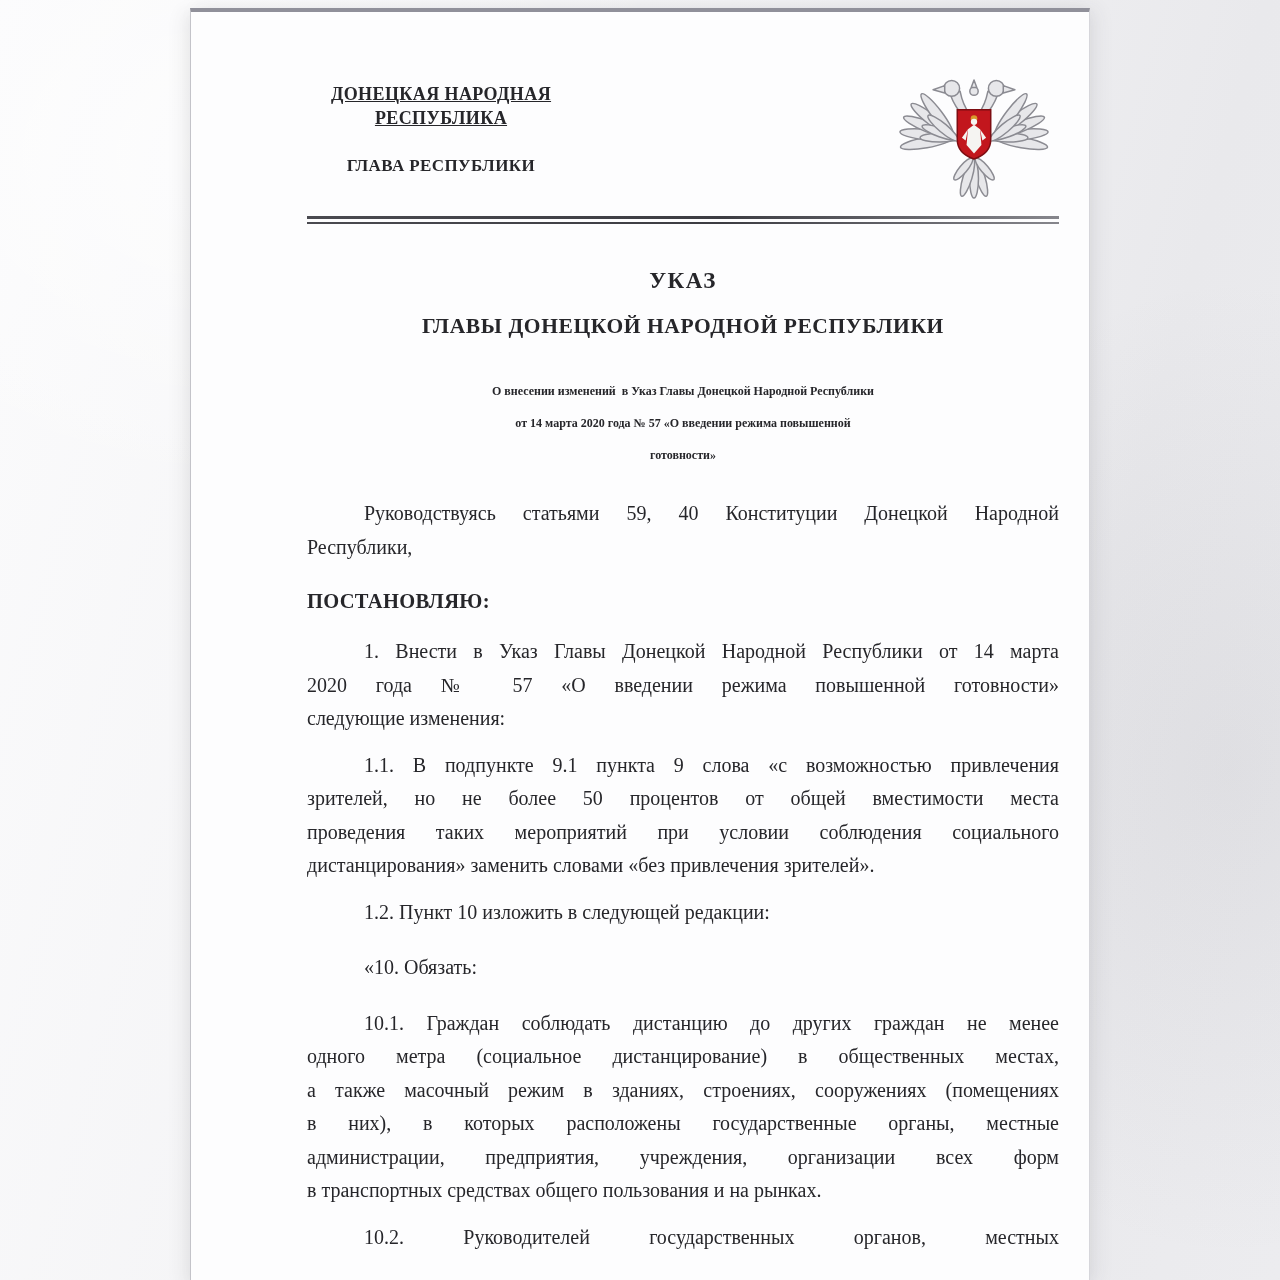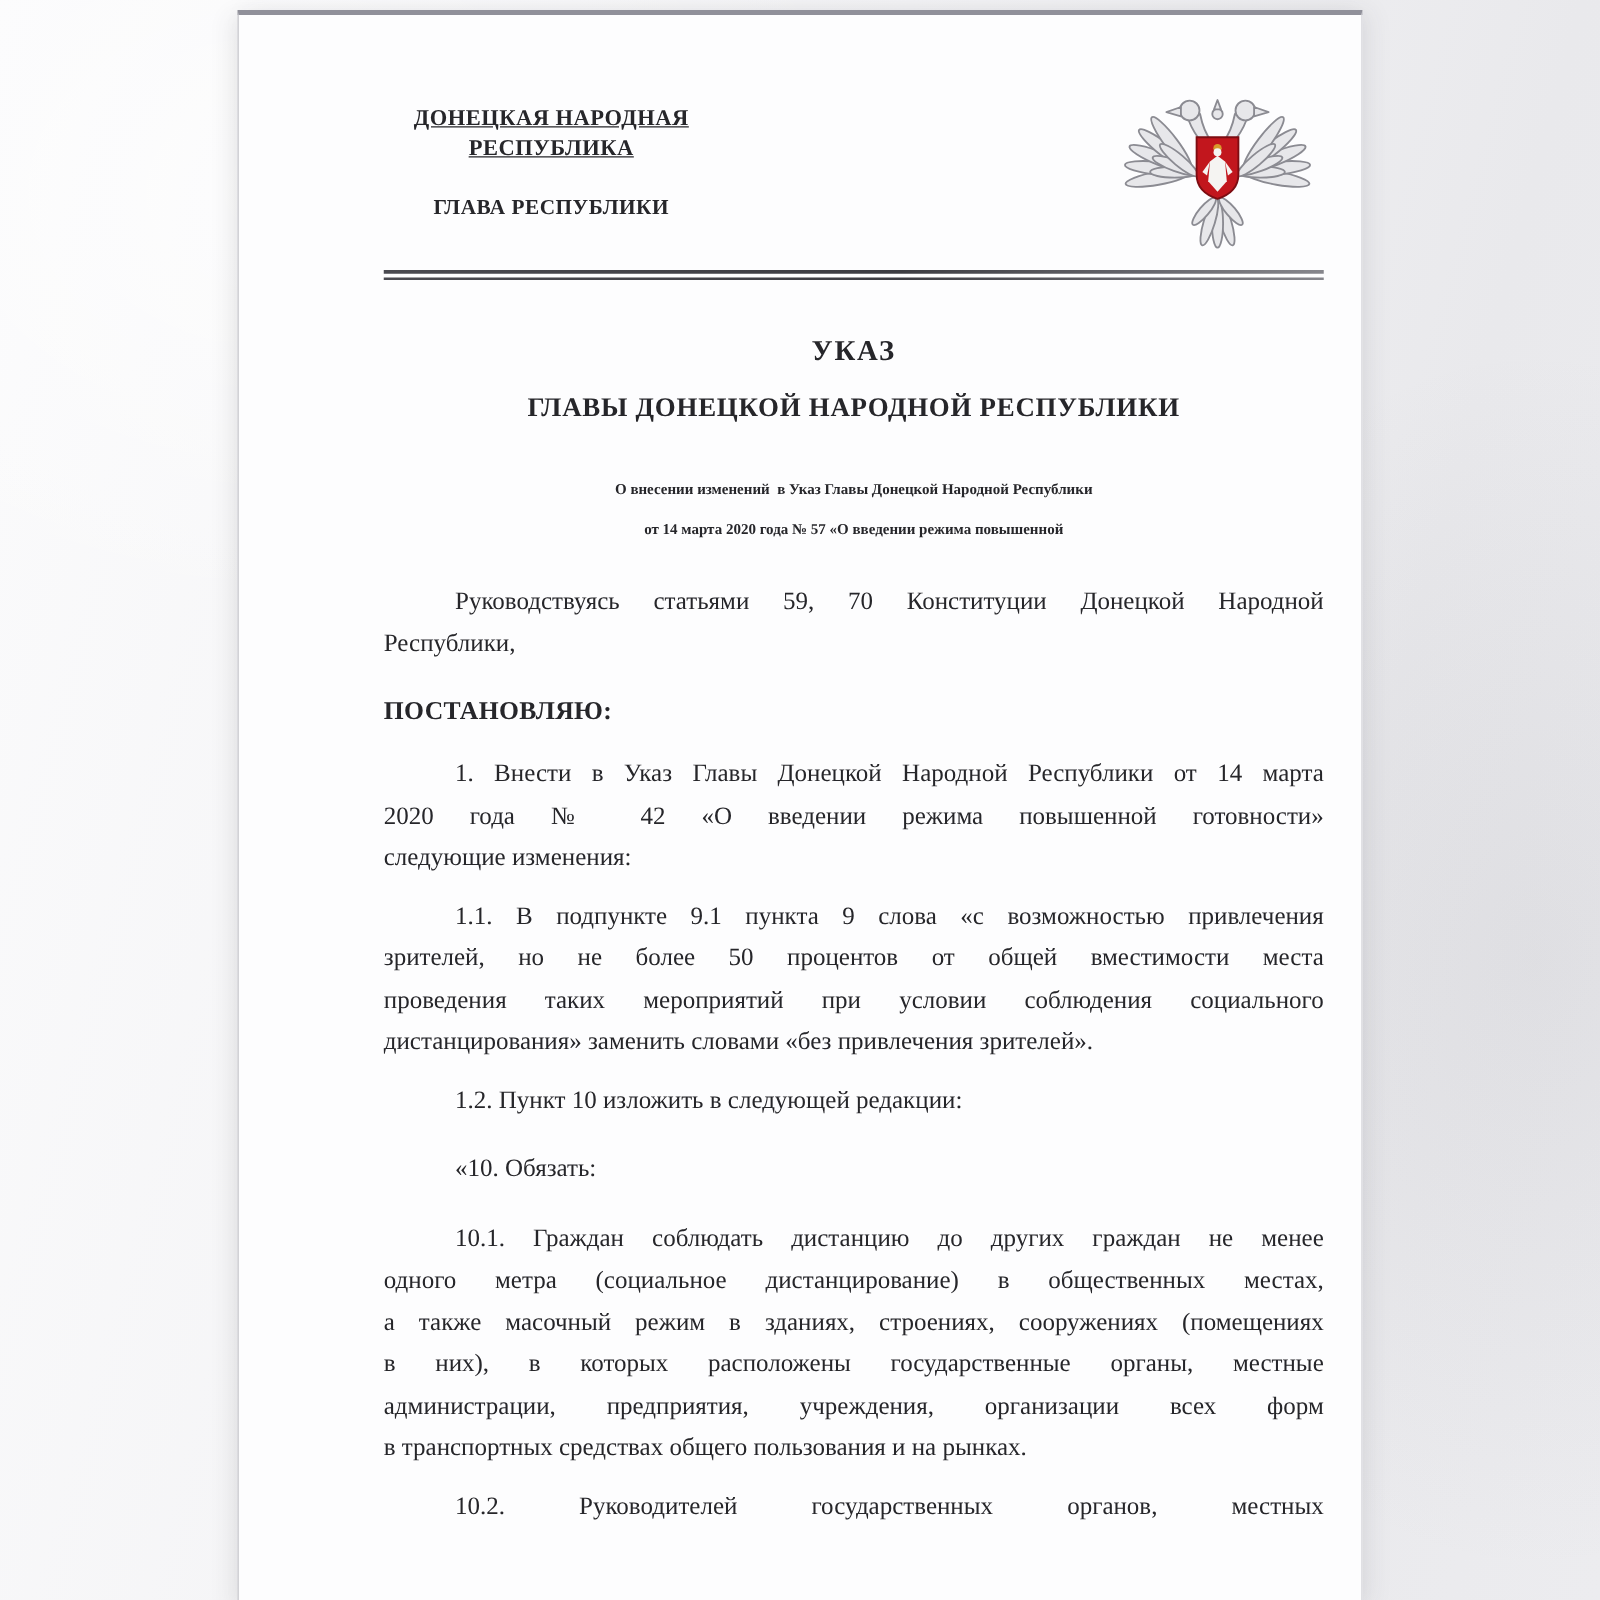--- a/index.html
+++ b/index.html
@@ -145,32 +145,33 @@
       <div class="rule-line"></div>
       <div class="rule-line"></div>
     </div>
 
     <div class="doc-type">УКАЗ</div>
     <div class="issuer">ГЛАВЫ ДОНЕЦКОЙ НАРОДНОЙ РЕСПУБЛИКИ</div>
 
     <div class="subject">
         <div class="line">О внесении изменений  в Указ Главы Донецкой Народной Республики</div>
         <div class="line">от 14 марта 2020 года № 57 «О введении режима повышенной</div>
+        <div class="line last">готовности»</div>
       </div>
 
     <div class="para indent preamble">
-        <div class="line">Руководствуясь статьями 59, 70 Конституции Донецкой Народной</div>
+        <div class="line">Руководствуясь статьями 59, 40 Конституции Донецкой Народной</div>
         <div class="line last">Республики,</div>
       </div>
 
     <div class="resolve-word">ПОСТАНОВЛЯЮ:</div>
 
     <div class="para indent p-first">
         <div class="line">1. Внести в Указ Главы Донецкой Народной Республики от 14 марта</div>
-        <div class="line">2020 года № 42 «О введении режима повышенной готовности»</div>
+        <div class="line">2020 года № 57 «О введении режима повышенной готовности»</div>
         <div class="line last">следующие изменения:</div>
       </div>
 
     <div class="para indent p-gap">
         <div class="line">1.1. В подпункте 9.1 пункта 9 слова «с возможностью привлечения</div>
         <div class="line">зрителей, но не более 50 процентов от общей вместимости места</div>
         <div class="line">проведения таких мероприятий при условии соблюдения социального</div>
         <div class="line last">дистанцирования» заменить словами «без привлечения зрителей».</div>
       </div>
 

